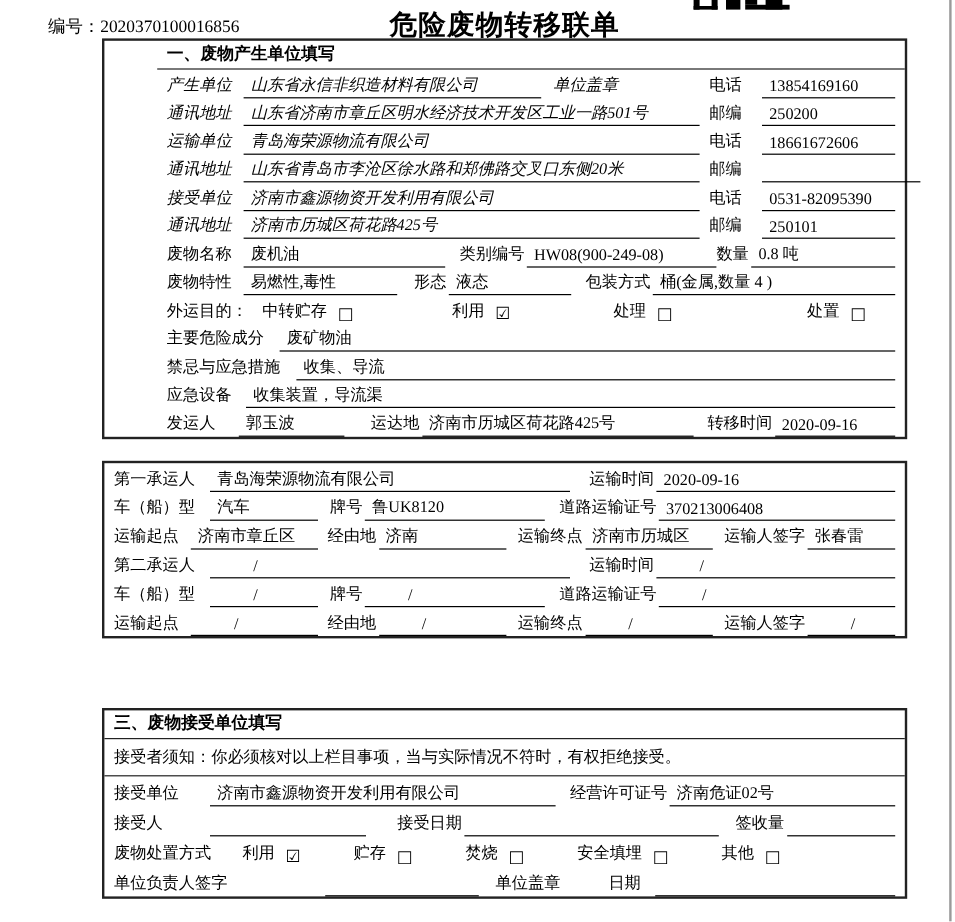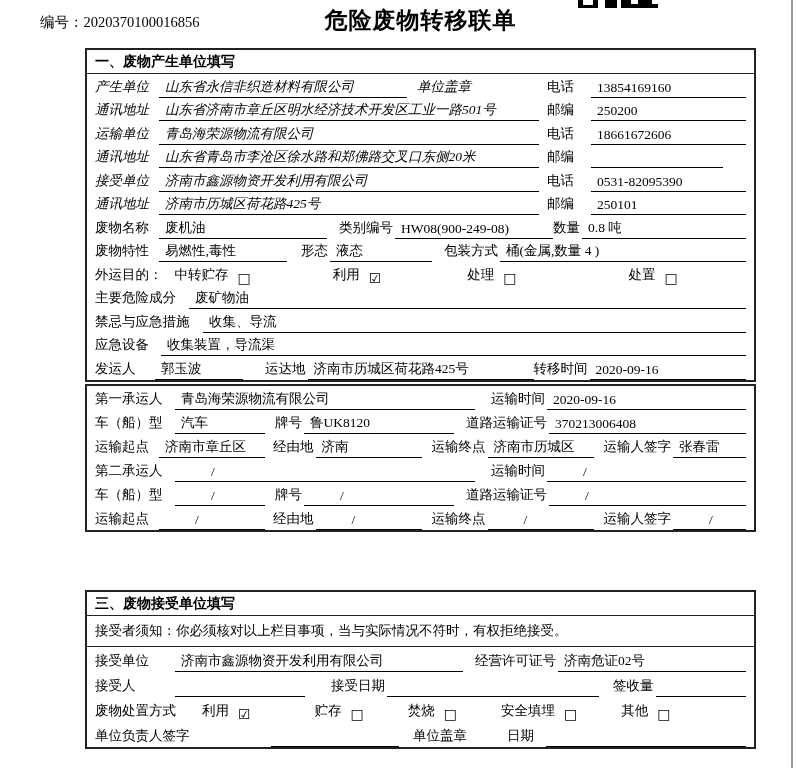--- a/index.html
+++ b/index.html
@@ -16,21 +16,21 @@
   .qr .q1 { left:0; width:20px; box-sizing:border-box;
             border-left:5px solid #000; border-right:5px solid #000; border-bottom:3px solid #000; }
   .qr .q2 { left:27px; width:12px; background:#000; }
   .qr .q3 { left:43px; width:10px; height:4px; background:#000; }
   .qr .q4 { left:43px; top:4px; width:37px; height:4px; background:#000; }
   .qr .q5 { left:60px; width:14px; background:#000; }
   .edgeline { position:absolute; top:0; left:791px; width:2px; height:768px; background:#9a9a9a; }
 
   .t { position:absolute; left:85px; width:671px; box-sizing:border-box;
        border:2px solid #222; background:#fff; }
-  .t1 { top:48px; }
+  .t1 { top:32px;padding-left:44px; }
   .t2 { top:384px; }
   .t3 { top:590px; }
   .sec-h { font-weight:bold; font-size:14px; height:22px; line-height:22px;
            padding:1px 8px 0; border-bottom:1.5px solid #222; }
   .row { display:flex; align-items:flex-end; padding:0 8px; font-size:13.5px; height:23.5px; }
   .t2 .row { height:24px; }
   .t3 .row { height:25px; }
   .notice { font-size:13.5px; height:30px; line-height:29px; padding:0 8px;
             border-bottom:1.5px solid #222; white-space:nowrap; }
   .lb { white-space:nowrap; padding:0 2px 2px 0; flex:0 0 auto; }
@@ -171,21 +171,21 @@
   <div class="row">
     <span class="lb" style="width:64px">应急设备</span>
     <span class="v grow">收集装置，导流渠</span>
   </div>
 
   <div class="row">
     <span class="lb" style="width:58px">发运人</span>
     <span class="v" style="width:88px">郭玉波</span>
     <span class="lb" style="margin-left:22px">运达地</span>
     <span class="v" style="width:226px">济南市历城区荷花路425号</span>
-    <span class="lb" style="">转移时间</span>
+    <span class="lb" style="margin-left:12px">转移时间</span>
     <span class="v grow">2020-09-16</span>
   </div>
 </div>
 
 <div class="t t2">
 
   <div class="row">
     <span class="lb" style="width:78px">第一承运人</span>
     <span class="v" style="width:300px">青岛海荣源物流有限公司</span>
     <span class="lb" style="margin-left:16px">运输时间</span>
@@ -259,21 +259,21 @@
     <span class="lb" style="margin-left:14px">签收量</span>
     <span class="v grow"></span>
   </div>
 
   <div class="row">
     <span class="lb">废物处置方式</span>
     <span class="cbg" style="margin-left:24px">
       <span class="lb">利用</span>
       <span class="box">☑</span>
     </span>
-    <span class="cbg" style="margin-left:64px">
+    <span class="cbg" style="margin-left:44px">
       <span class="lb">贮存</span>
       <span class="box">□</span>
     </span>
     <span class="cbg" style="margin-left:44px">
       <span class="lb">焚烧</span>
       <span class="box">□</span>
     </span>
     <span class="cbg" style="margin-left:44px">
       <span class="lb">安全填埋</span>
       <span class="box">□</span>

